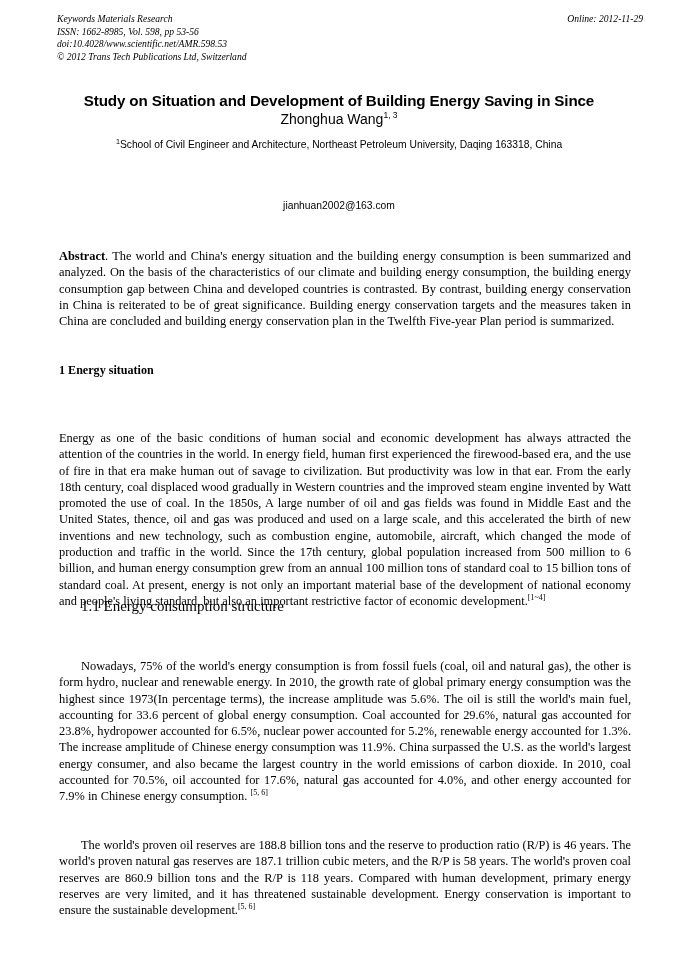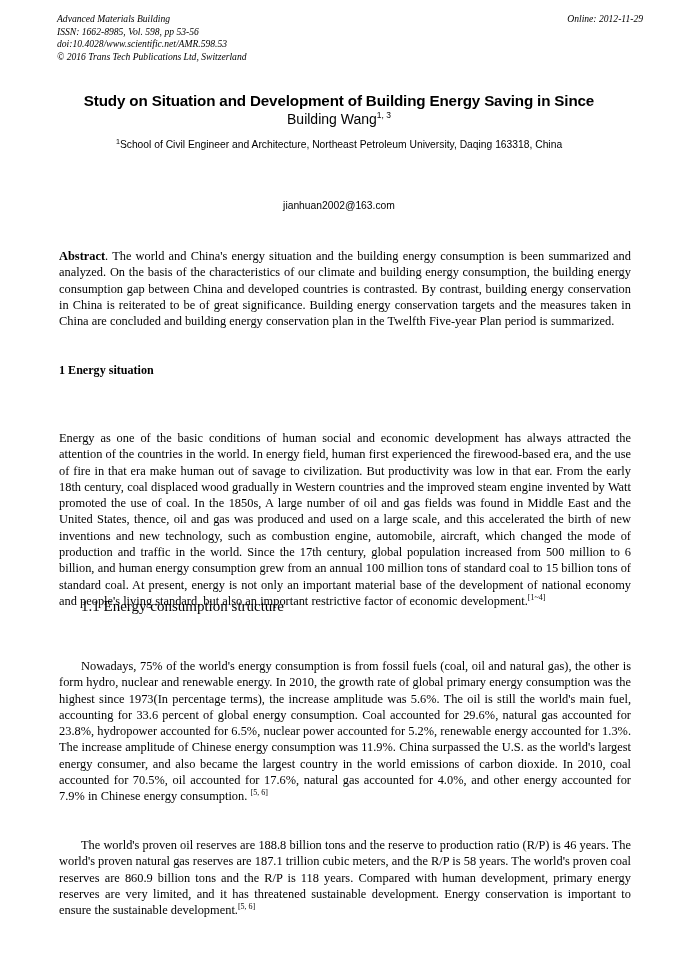--- a/index.html
+++ b/index.html
@@ -187,33 +187,33 @@
   #para-3 { top: 793px; }
 </style>
 </head>
 <body>
 
 <div class="page">
 
   <div class="masthead">
     <div class="masthead-row">
       <div class="masthead-left">
-        <div>Advanced Materials Building</div>
+        <div>Keywords Materials Research</div>
         <div>ISSN: 1662-8985, Vol. 598, pp 53-56</div>
         <div>doi:10.4028/www.scientific.net/AMR.598.53</div>
-        <div>© 2016 Trans Tech Publications Ltd, Switzerland</div>
+        <div>© 2012 Trans Tech Publications Ltd, Switzerland</div>
       </div>
       <div class="masthead-right">Online: 2012-11-29</div>
     </div>
   </div>
 
   <h1 class="title">Study on Situation and Development of Building Energy Saving in Since</h1>
 
   <div class="author">
-    <span>Building Wang</span><sup>1, 3</sup>
+    <span>Zhonghua Wang</span><sup>1, 3</sup>
   </div>
 
   <div class="affils">
     <div class="affil">
       <sup>1</sup><span>School of Civil Engineer and Architecture, Northeast Petroleum University, Daqing 163318, China</span>
     </div>
   </div>
 
   <div class="email">jianhuan2002@163.com</div>
 

